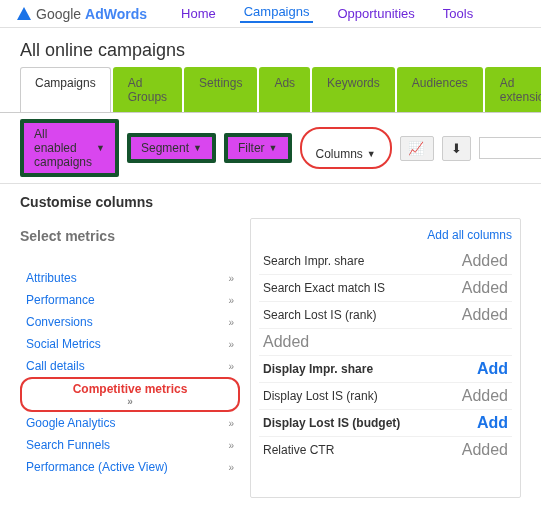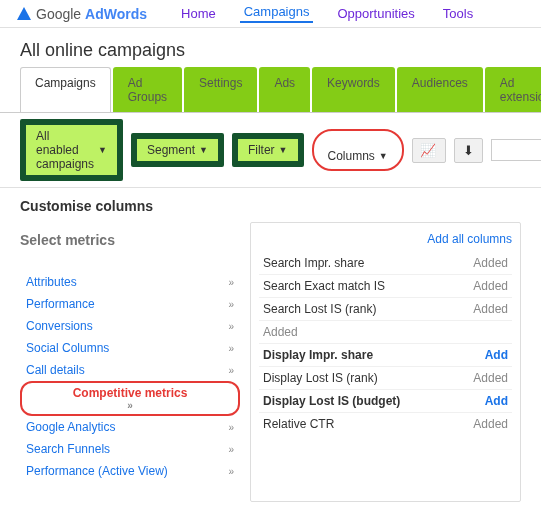--- a/index.html
+++ b/index.html
@@ -22,21 +22,21 @@
     
     .tabs-bar { display: flex; border-bottom: 1px solid #ccc; padding: 0 20px; }
     .tab { padding: 8px 14px; font-size: 12px; color: #555; cursor: pointer; border: 1px solid transparent; border-bottom: none; background: #84cc16; margin-right: 2px; border-radius: 3px 3px 0 0; }
     .tab:first-child { background: #fff; border-color: #ccc; color: #333; }
 
     
     .toolbar { display: flex; align-items: center; gap: 8px; padding: 6px 20px; border-bottom: 1px solid #e0e0e0; }
     .toolbar-btn {
       display: flex; align-items: center; gap: 4px;
       padding: 4px 10px; font-size: 12px; color: #333;
-      background: #bef264; border: 6px solid #14532d; border-radius: 2px; cursor: pointer;
+      background: #d946ef; border: 4px solid #14532d; border-radius: 2px; cursor: pointer;
     }
     .toolbar-btn .caret { font-size: 9px; }
     .icon-btn { padding: 4px 8px; background: #f1f1f1; border: 1px solid #ccc; border-radius: 2px; cursor: pointer; font-size: 13px; }
     .search-box { border: 1px solid #ccc; padding: 3px 8px; font-size: 12px; width: 100px; }
 
     
     .metrics-panel { width: 220px; padding: 10px 0; }
     .metrics-subtitle { font-size: 14px; font-weight: bold; color: #737373; margin-bottom: 23px; }
     .metric-item {
       display: flex; align-items: center; justify-content: space-between;
@@ -54,21 +54,21 @@
     }
     .columns-header { text-align: right; margin-bottom: 6px; }
     .add-all-link { font-size: 12px; color: #1a73e8; cursor: pointer; text-decoration: none; }
     .col-row {
       display: flex; justify-content: space-between; align-items: center;
       padding: 4px 4px; font-size: 12px; border-bottom: 1px solid #f0f0f0;
     }
     .col-row:last-child { border-bottom: none; }
     .col-name { color: #333; }
     .col-name.bold { font-weight: bold; }
-    .col-status { font-size: 12px; color: #888; }
+    .col-status { font-size: 16px; color: #888; }
     .col-status.add-link { color: #1a73e8; font-weight: bold; cursor: pointer; }
 
     
     .oval-highlight {
       display: inline-flex; align-items: center;
       border: 2px solid #e53935; border-radius: 20px;
       padding: 2px 4px;
     }
   </style>
 </head>
@@ -143,21 +143,21 @@
           </div>
           <div class="metric-item">
             <span>Performance</span>
             <span class="double-chevron">»</span>
           </div>
           <div class="metric-item">
             <span>Conversions</span>
             <span class="double-chevron">»</span>
           </div>
           <div class="metric-item">
-            <span>Social Columns</span>
+            <span>Social Metrics</span>
             <span class="double-chevron">»</span>
           </div>
           <div class="metric-item">
             <span>Call details</span>
             <span class="double-chevron">»</span>
           </div>
           <div class="metric-item highlighted" style="border: 2px solid rgb(229, 57, 53); border-radius: 12px; color: rgb(229, 57, 53); font-weight: bold; padding: 3px 8px;">
             <span>Competitive metrics</span>
             <span class="double-chevron">»</span>
           </div>

